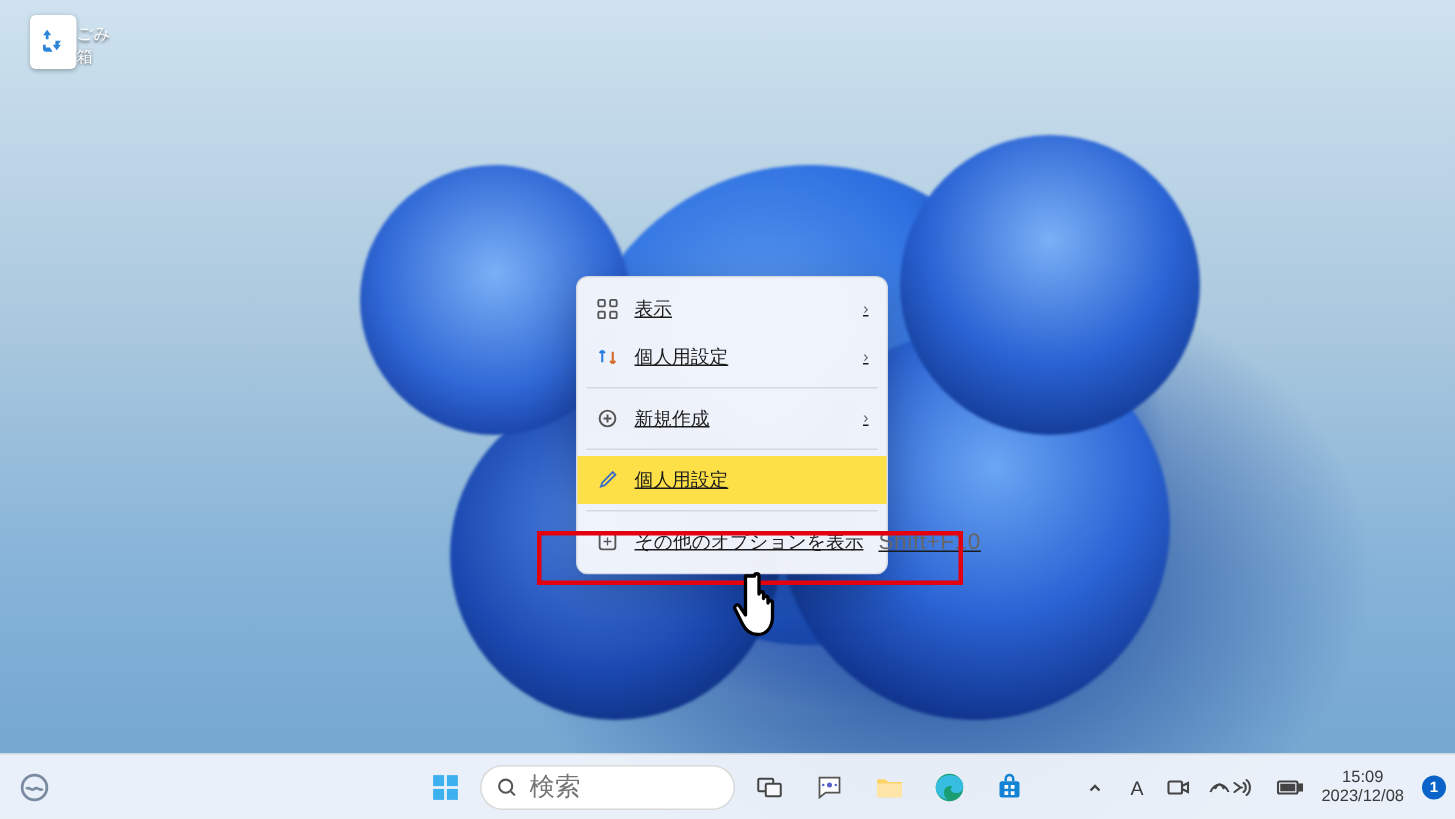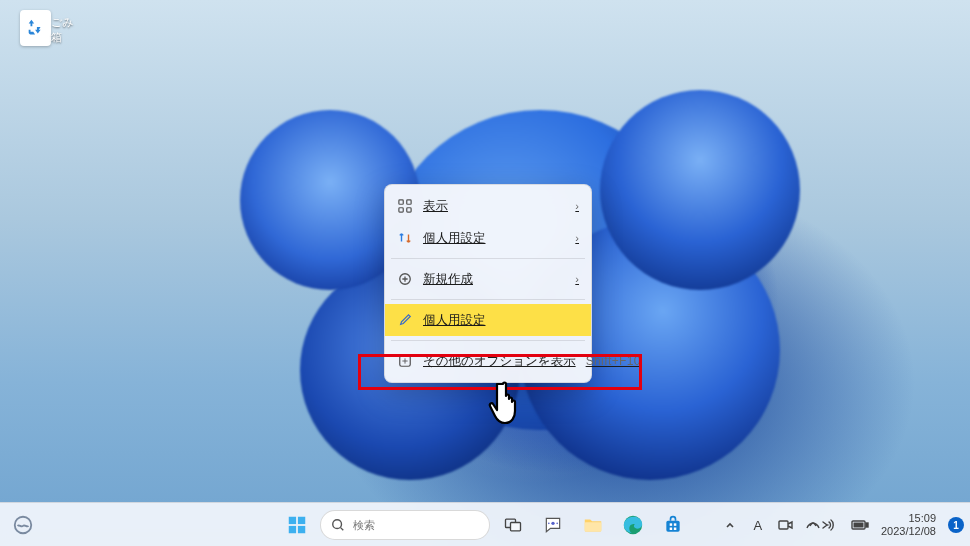--- a/index.html
+++ b/index.html
@@ -51,21 +51,21 @@
     text-decoration: underline;
   }
   .menu-item {
     display: flex; align-items: center; gap: 10px;
     padding: 6px 12px; height: 32px;
     position: relative;
   }
   .mi-icon { width: 16px; height: 16px; display:flex; align-items:center; justify-content:center; flex: 0 0 16px; color:#4a4a4a; }
   .mi-label { flex: 1 1 auto; white-space: nowrap; }
   .mi-chevron { color:#666; font-size: 11px; flex:0 0 auto; }
-  .mi-shortcut { color:#666; font-size: 12px; letter-spacing:.4px; }
+  .mi-shortcut { color:#666; font-size: 15px; letter-spacing:.4px; }
   .sep { height:1px; background: rgba(0,0,0,0.10); margin: 4px 6px; }
   .menu-item.hovered { background: #fde047; }
 
   
   .highlight-box {
     position: absolute; left: 358px; top: 354px;
     width: 284px; height: 36px;
     border: 3px solid #e3000f; pointer-events: none;
   }
 
@@ -92,21 +92,21 @@
     border-radius: 4px;
   }
 
   .search-box {
     display: flex; align-items: center; gap: 8px;
     width: 170px; height: 30px; border-radius: 16px;
     background: #fff; border: 1px solid rgba(0,0,0,.15);
     padding: 0 10px; color: #555; font-size: 12px;
   }
   .search-box input {
-    border: none; outline: none; background: transparent; font-size: 11px; color:#333; width: 100%;
+    border: none; outline: none; background: transparent; font-size: 17px; color:#333; width: 100%;
   }
 
   .tray {
     position: absolute; right: 6px; top: 0; height: 44px;
     display: flex; align-items: center; gap: 6px; color: #3a3a3a; font-size: 11px;
   }
   .tray .stack { text-align: right; line-height: 1.15; }
   .tray .small-icon { width: 22px; height: 28px; display:flex; align-items:center; justify-content:center; border-radius:4px; }
   .badge {
     width: 16px; height: 16px; border-radius: 50%; background: #0a63c8; color: #fff;
@@ -304,20 +304,20 @@
           <path d="M5 9c1-2 2-3 3-3s2 1 3 3" transform="translate(-1,0)"></path>
         </svg>
       </div>
       <div class="small-icon">
         <svg width="18" height="12" viewBox="0 0 18 12" fill="none" stroke="#444" stroke-width="1.4">
             <rect x="1" y="2" width="13" height="8" rx="1"></rect>
             <rect x="15" y="4" width="2" height="4" fill="#444"></rect>
             <rect x="2.5" y="3.5" width="10" height="5" fill="#444" stroke="none"></rect>
           </svg>
       </div>
-      <div class="stack" style="margin-left:4px;">
+      <div class="stack" style="margin-left:4px;text-align:center;">
         <div>15:09</div>
         <div>2023/12/08</div>
       </div>
       <div class="badge" style="margin-left:6px;">1</div>
     </div>
   </div>
 </div>
 
 </body></html>

